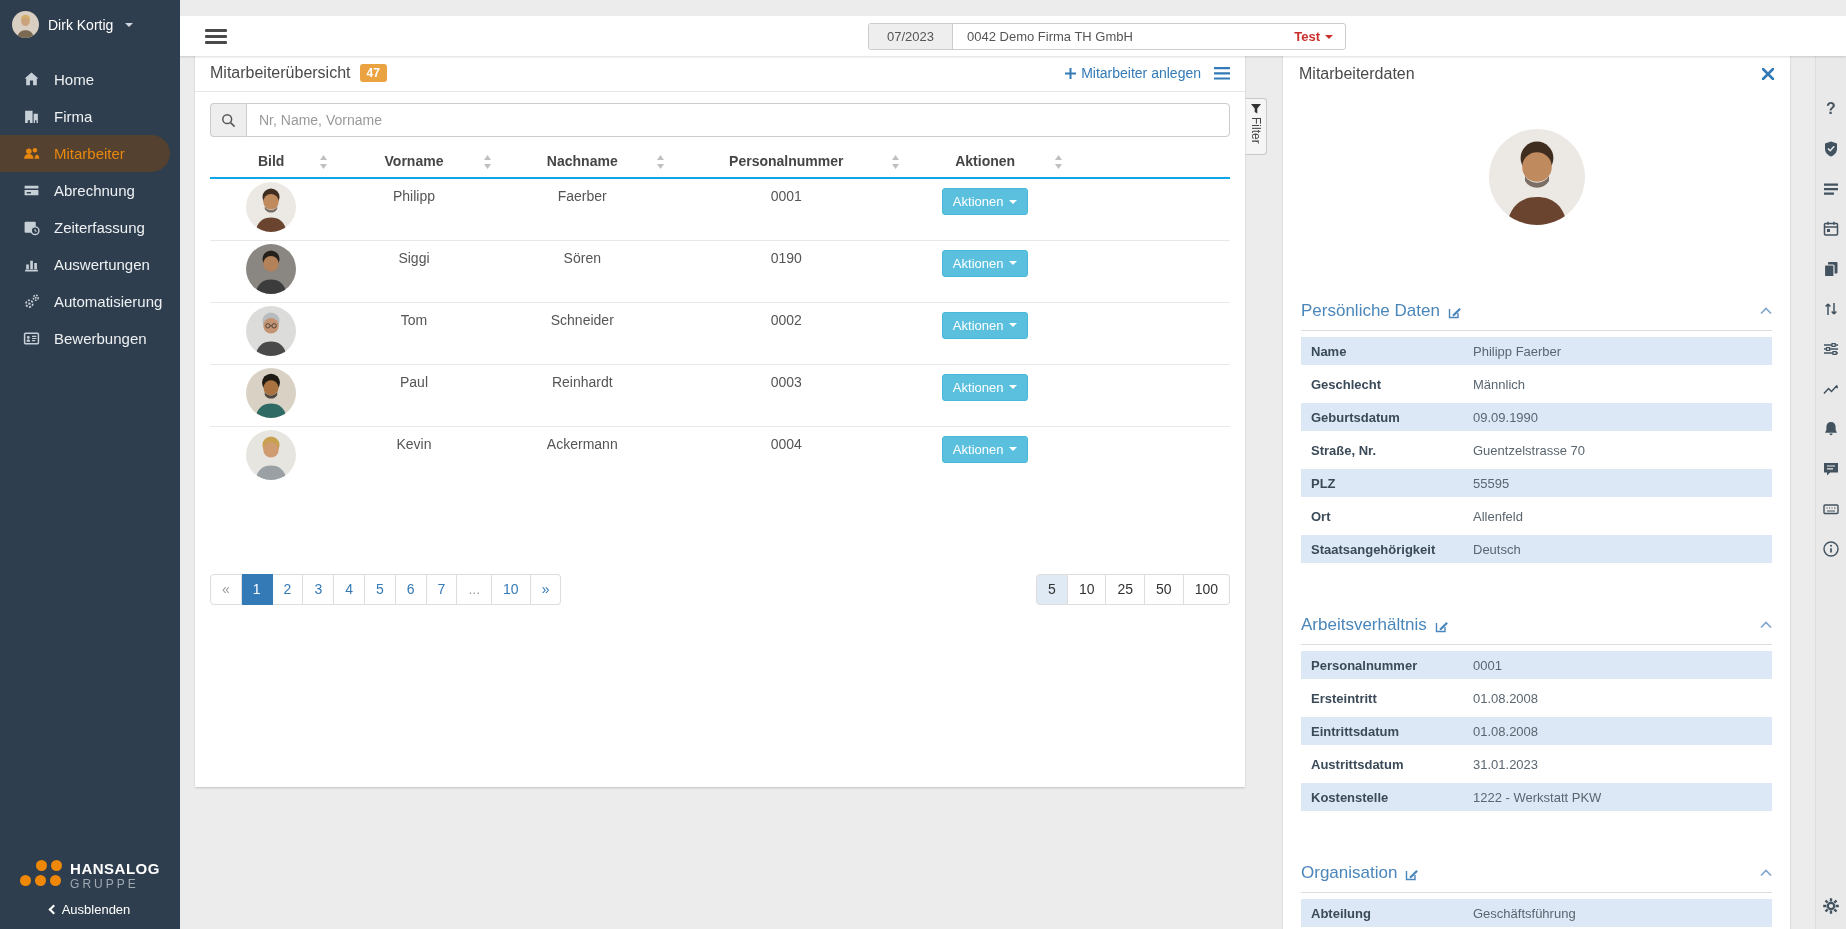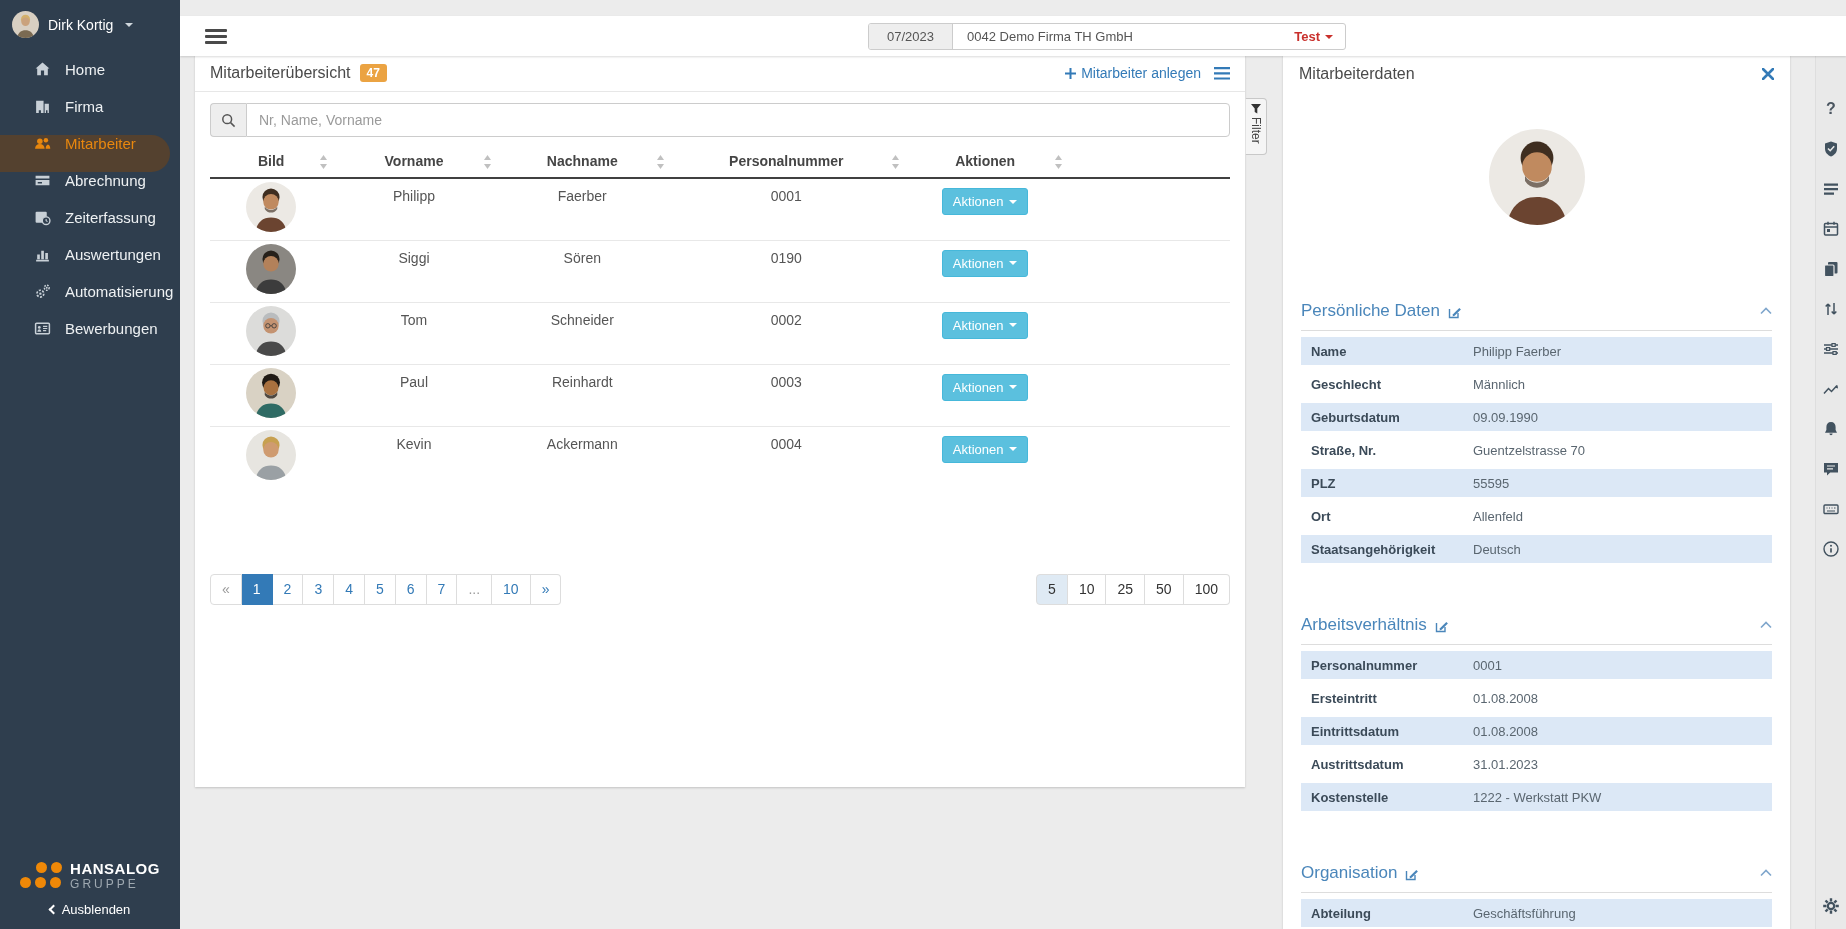--- a/index.html
+++ b/index.html
@@ -9,26 +9,26 @@
     background:#ececec; font-family:"Liberation Sans", sans-serif; color:#555;
   }
   svg { display:block; }
 
   
   .sidebar { position:absolute; left:0; top:0; width:180px; height:929px; background:#2f3e4e; z-index:10; }
   .user-row { display:flex; align-items:center; gap:9px; padding:11px 12px; color:#fff; font-size:14px; cursor:pointer; }
   .user-avatar { width:27px; height:27px; border-radius:50%; overflow:hidden; flex:none; }
   .chev-down { width:0; height:0; border-left:4px solid transparent; border-right:4px solid transparent; border-top:4px solid #cfd6dc; margin-left:3px; }
   .menu { margin-top:12px; }
-  .menu-item { display:flex; gap:14px; height:37px; padding-left:34px; color:#eef1f3; font-size:15px; cursor:pointer; }
+  .menu-item { display:flex; align-items:center; gap:14px; height:37px; padding-left:23px; color:#eef1f3; font-size:15px; cursor:pointer; }
   .menu-item .mi-icon { width:17px; height:17px; color:#c8d0d7; flex:none; }
   .menu-item.active { background:#54412f; border-radius:0 19px 19px 0; width:170px; color:#e8870e; }
   .menu-item.active .mi-icon { color:#e8870e; }
   .sidebar-footer { position:absolute; bottom:12px; left:0; width:100%; text-align:center; }
-  .logo-row { display:flex; align-items:center; justify-content:center; gap:8px; }
+  .logo-row { display:flex; align-items:flex-start; justify-content:center; gap:8px; }
   .dr { display:flex; gap:4px; }
   .dr1 { margin-left:16px; margin-bottom:4px; }
   .dot { width:11px; height:11px; border-radius:50%; background:#ef8807; }
   .logo-text { text-align:left; color:#fff; }
   .logo-l1 { font-size:15px; font-weight:bold; letter-spacing:.5px; }
   .logo-l2 { font-size:12px; color:#9fa9b1; letter-spacing:3px; }
   .collapse-link { margin-top:11px; color:#fff; font-size:13px; cursor:pointer; display:inline-flex; align-items:center; gap:5px; }
   .chev-left { width:7px; height:7px; border-left:2px solid #fff; border-bottom:2px solid #fff; transform:rotate(45deg); margin-top:1px; }
 
   
@@ -52,21 +52,21 @@
   .header-right { margin-left:auto; display:flex; align-items:center; gap:13px; color:#337ab7; }
   .create-link { font-size:14px; display:inline-flex; gap:5px; align-items:center; cursor:pointer; }
   .blue-lines { cursor:pointer; }
   .main-body { padding:11px 15px 0; }
   .search-group { display:flex; height:34px; width:100%; }
   .search-addon { width:36px; background:#eee; border:1px solid #ccc; border-right:none; border-radius:4px 0 0 4px; display:flex; align-items:center; justify-content:center; }
   .search-input { flex:1; border:1px solid #ccc; border-radius:0 4px 4px 0; padding:0 12px; font-size:14px; color:#555; outline:none; font-family:inherit; background:#fff; }
   .search-input::placeholder { color:#9a9a9a; }
 
   table.mtable { width:100%; border-collapse:collapse; margin-top:12px; }
-  .mtable th { font-size:14px; color:#454545; font-weight:bold; text-align:center; position:relative; padding:4px 14px 8px; border-bottom:2px solid #404040; cursor:pointer; }
+  .mtable th { font-size:14px; color:#454545; font-weight:bold; text-align:center; position:relative; padding:4px 14px 8px; border-bottom:2px solid #0ea5e9; cursor:pointer; }
   .sorter { position:absolute; right:4px; top:6px; }
   .mtable td { text-align:center; font-size:14px; color:#555; border-top:1px solid #e8e8e8; height:62px; vertical-align:top; padding-top:9px; }
   .mtable td.cell-avatar { vertical-align:middle; padding-top:0; }
   .avatar48 { width:50px; height:50px; border-radius:50%; overflow:hidden; display:inline-block; }
   .btn-info { background:#5bc0de; border:1px solid #46b8da; color:#fff; font-size:13px; padding:5px 10px; border-radius:3px; display:inline-flex; align-items:center; gap:6px; cursor:pointer; font-family:inherit; }
 
   .pagi-row { display:flex; justify-content:space-between; margin-top:86px; }
   .pagi { display:flex; }
   .pg { min-width:18px; padding:6px 11px; border:1px solid #ddd; border-left:none; color:#337ab7; font-size:14px; text-align:center; background:#fff; cursor:pointer; line-height:17px; }
   .pagi .pg:first-child { border-left:1px solid #ddd; border-radius:4px 0 0 4px; }

